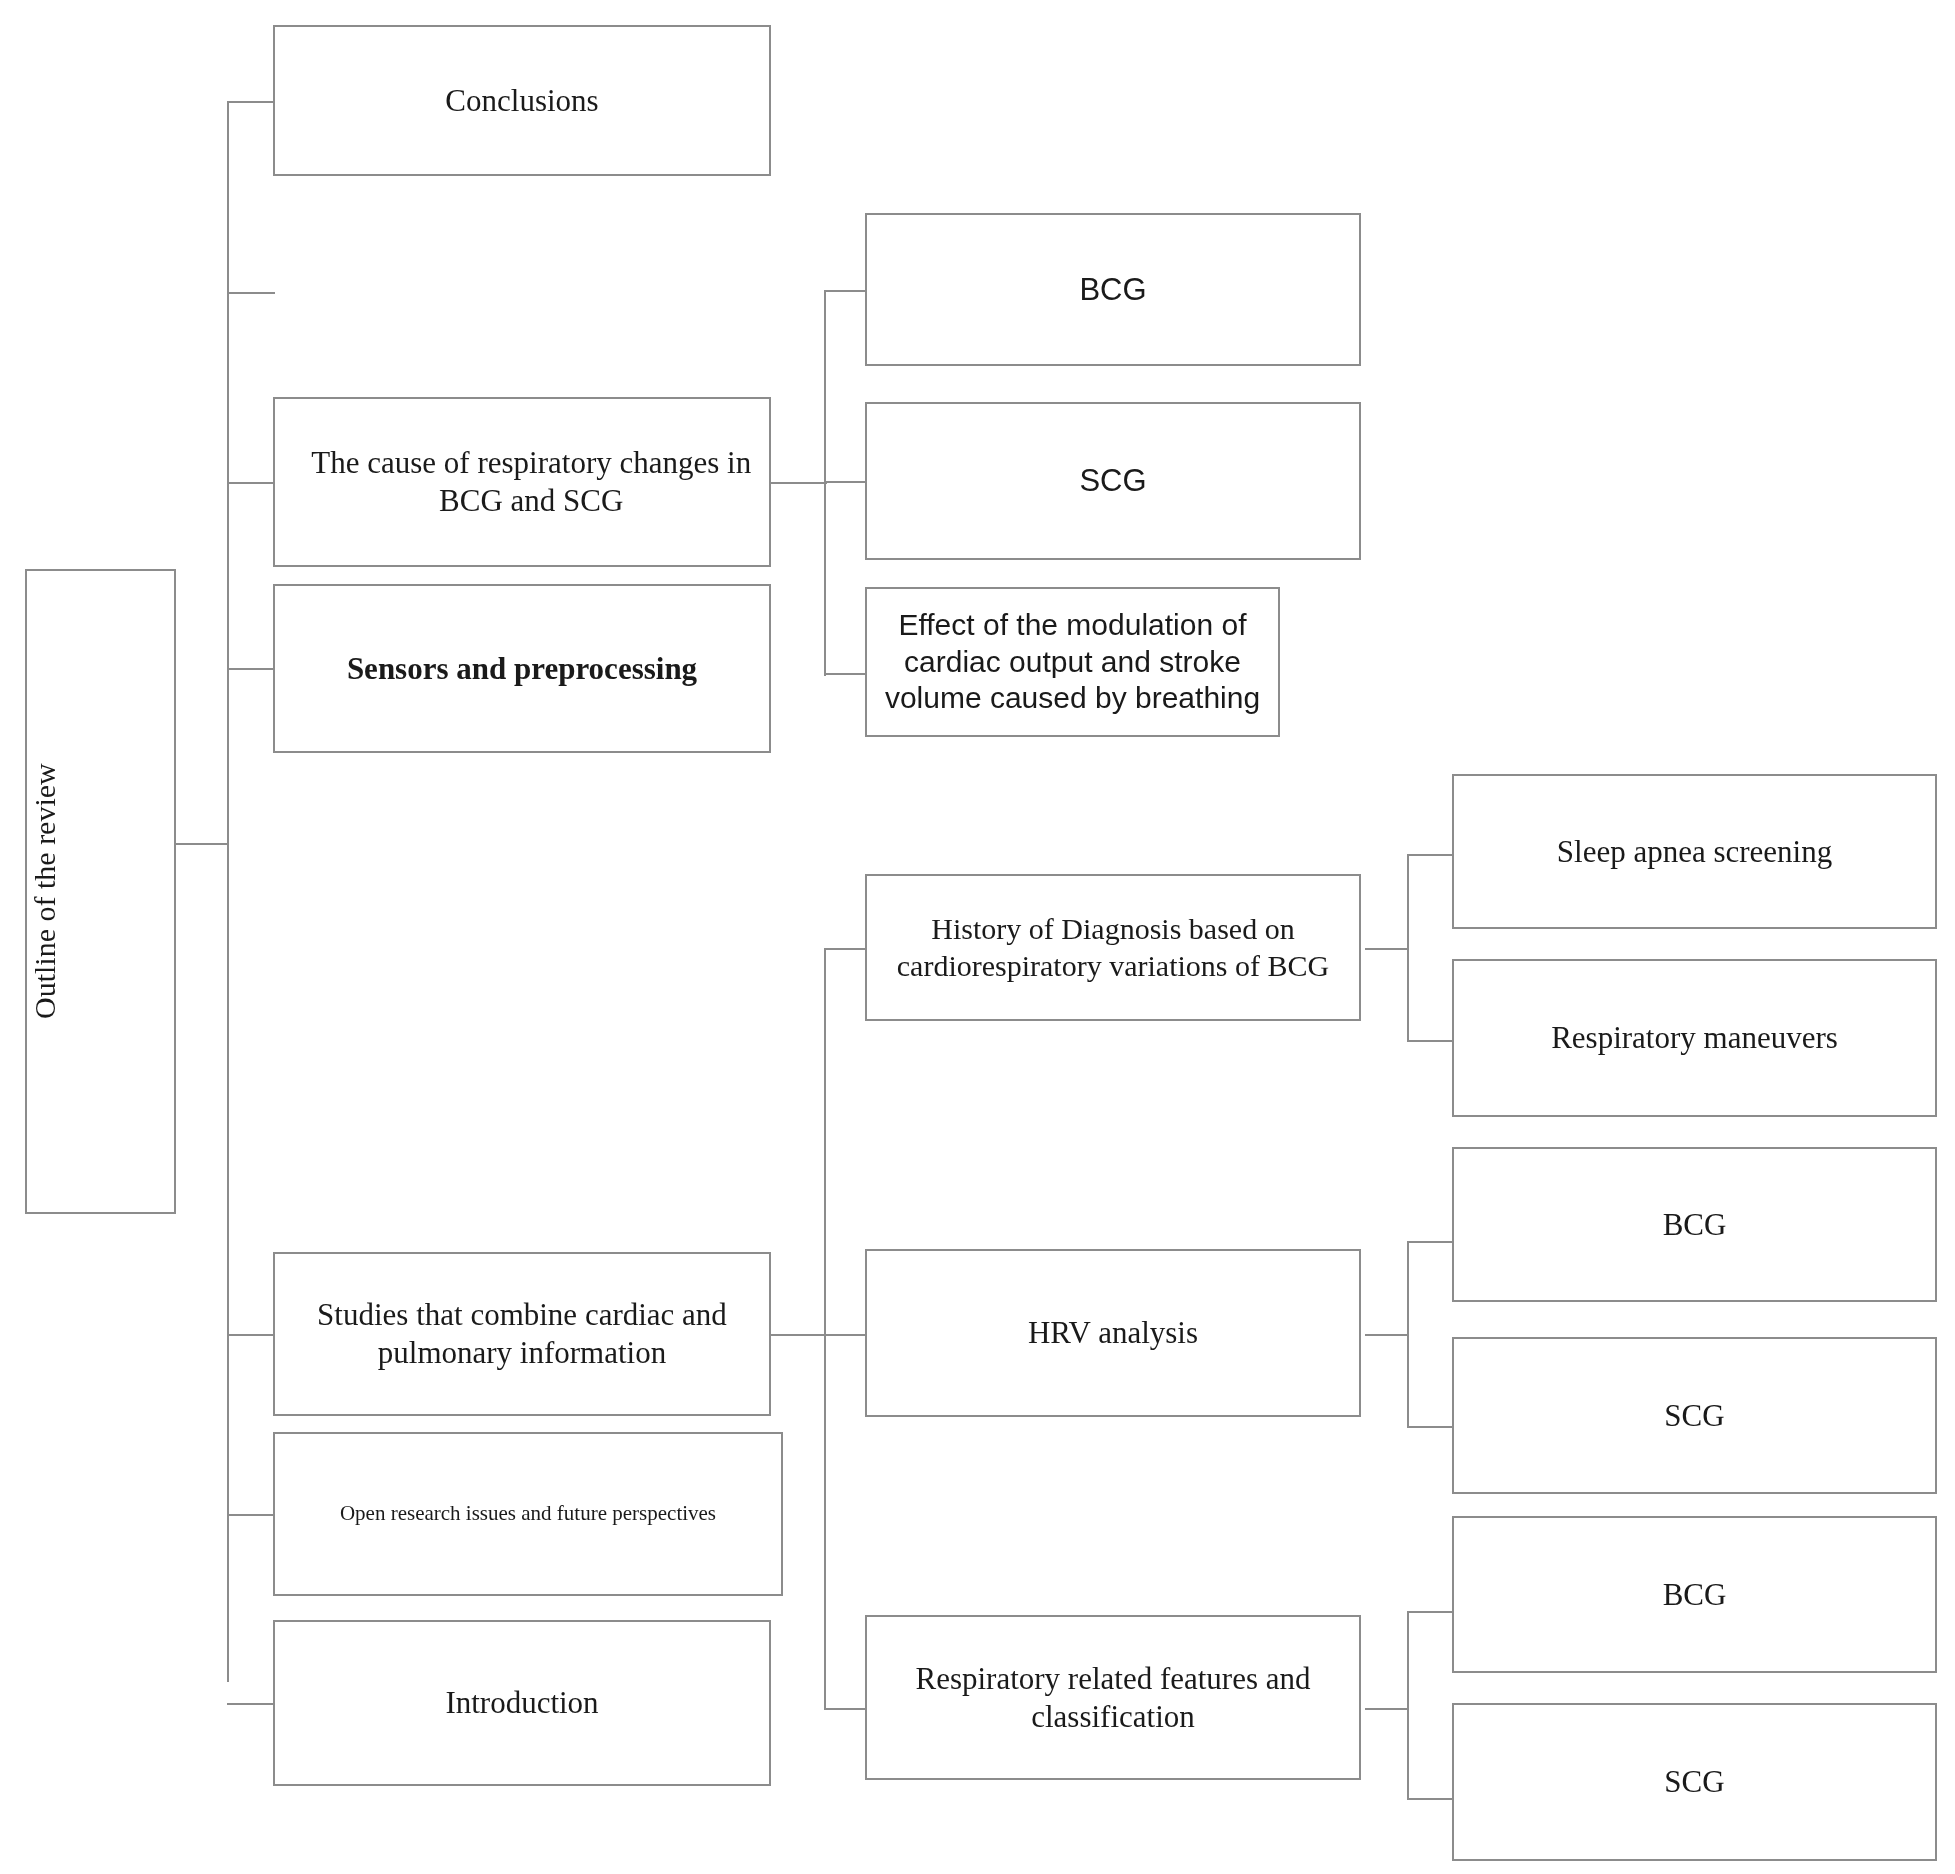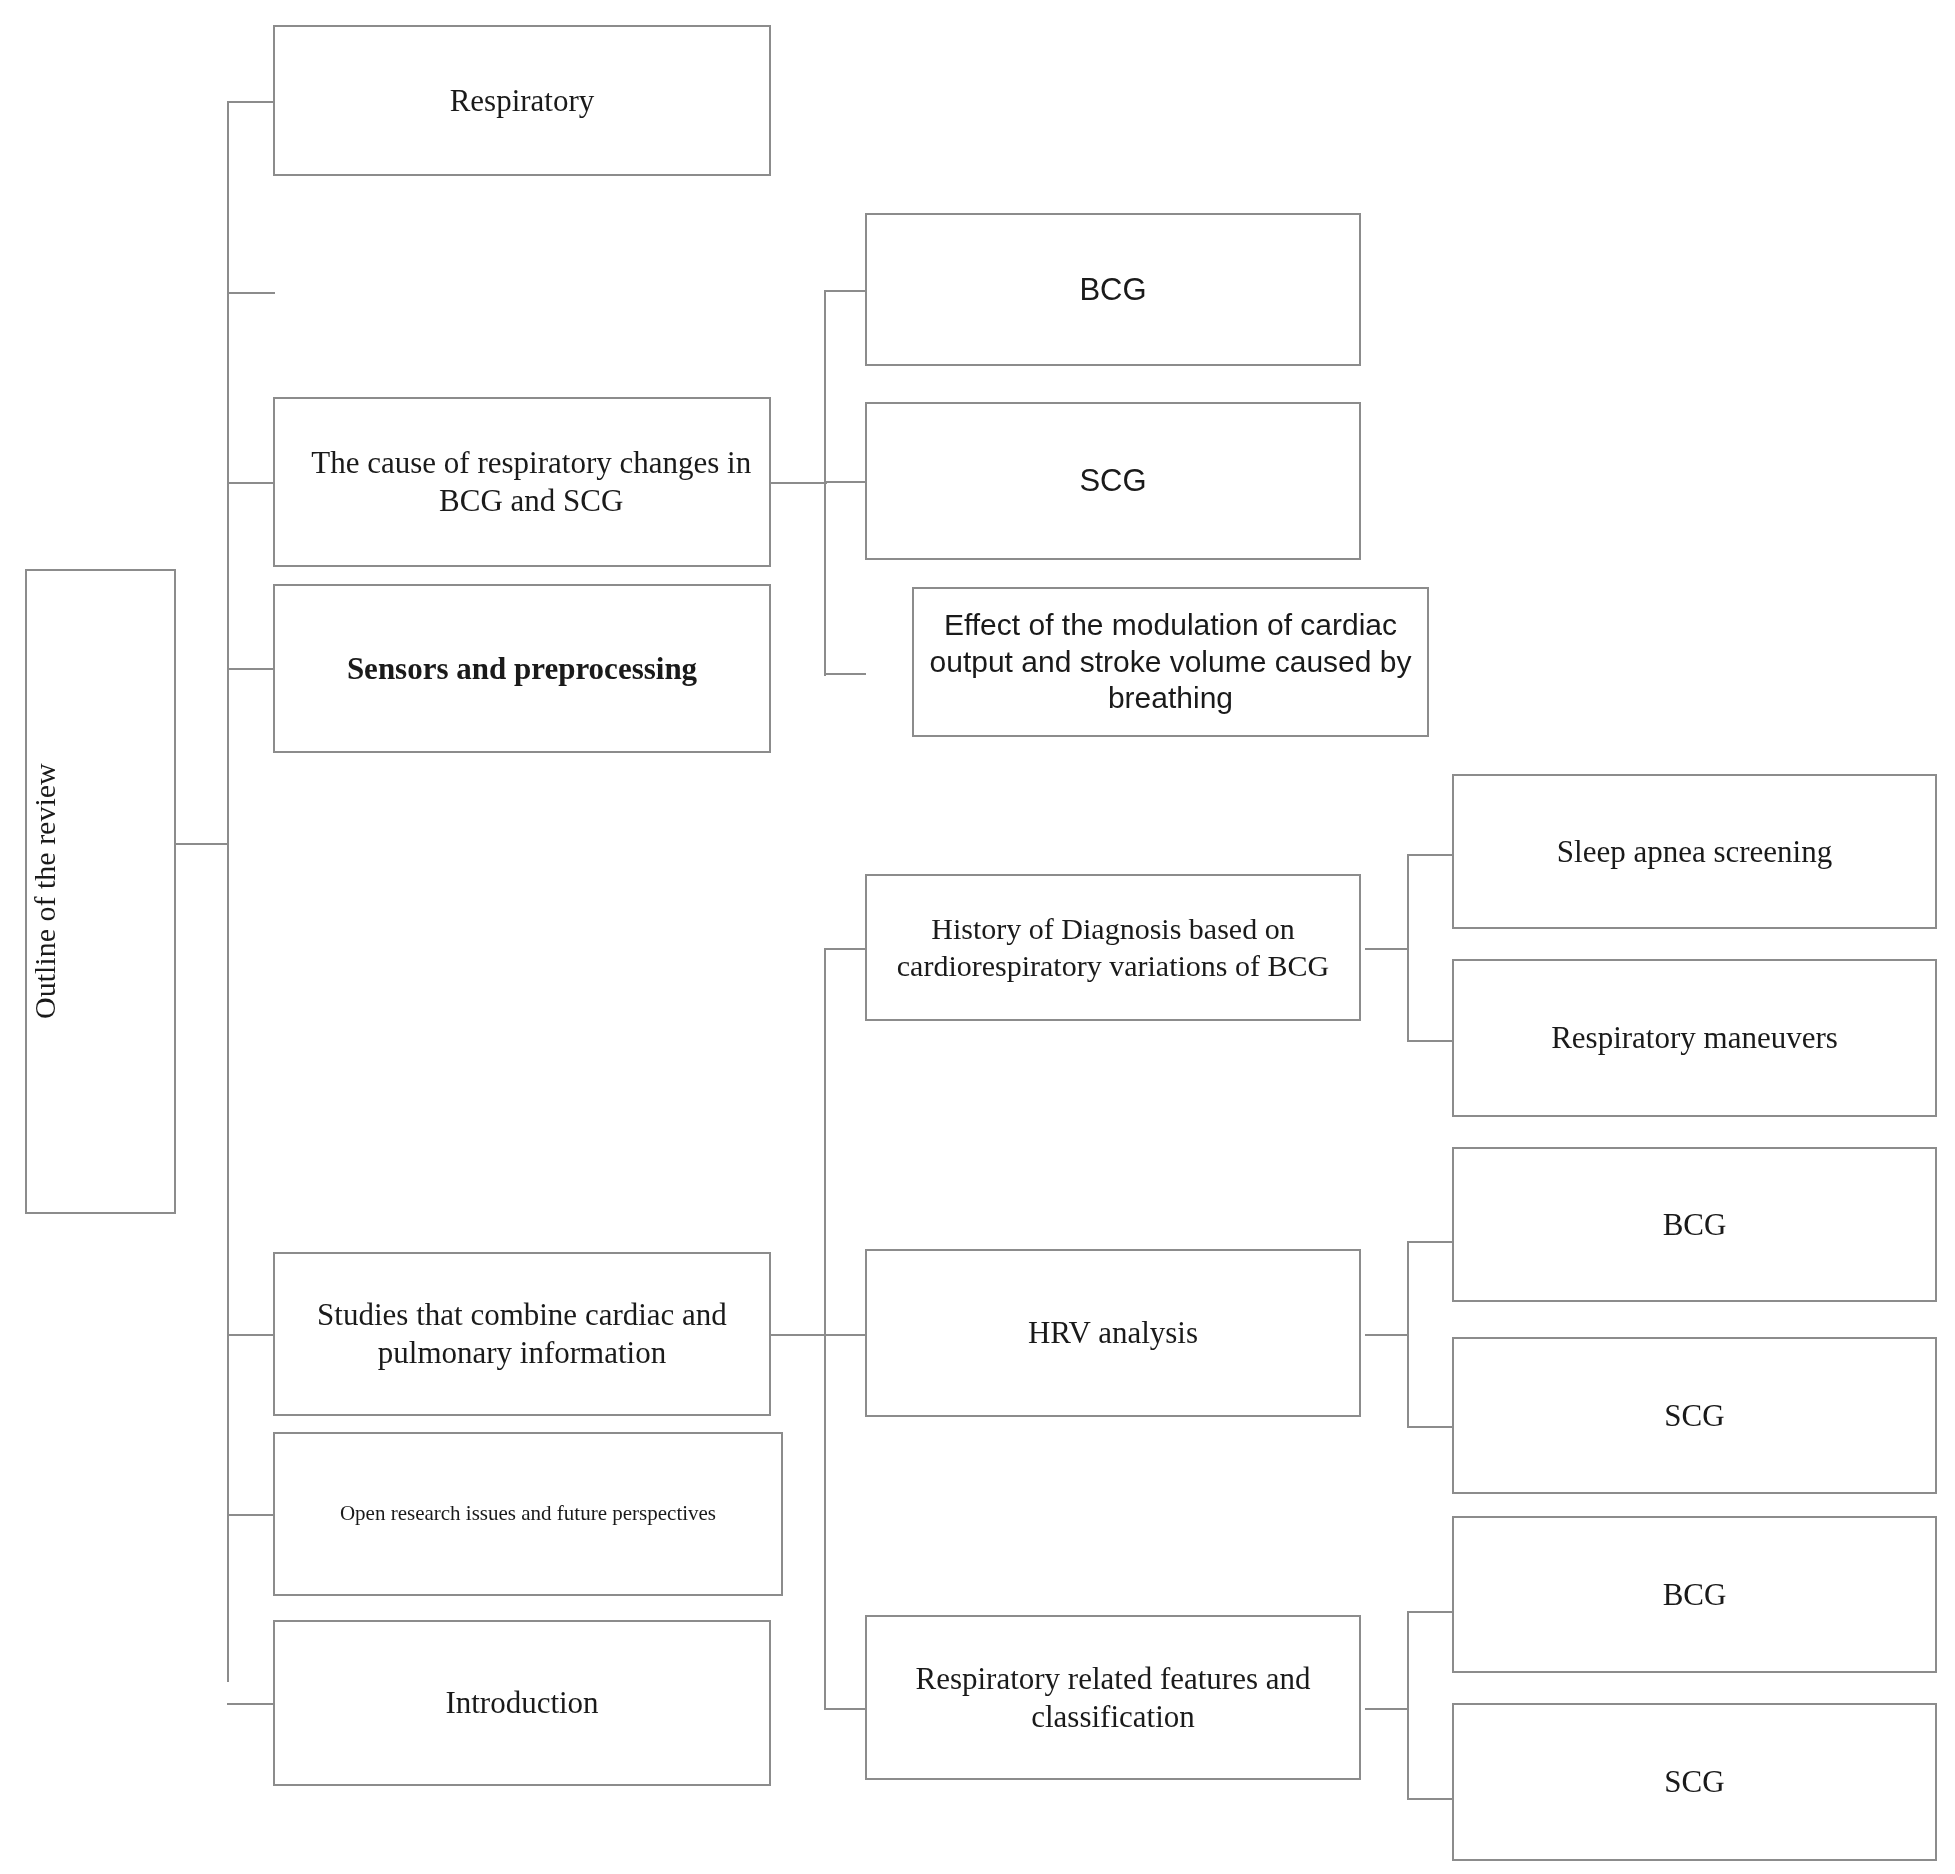--- a/index.html
+++ b/index.html
@@ -81,21 +81,21 @@
   <div class="ln h" style="left:1365px;top:1708px;width:44px;"></div>
   <div class="ln v" style="left:1407px;top:1611px;height:189px;"></div>
   <div class="ln h" style="left:1407px;top:1611px;width:46px;"></div>
   <div class="ln h" style="left:1407px;top:1798px;width:46px;"></div>
 
   <div class="node serif" id="root-node" style="left:24.5px;top:569px;width:151px;height:645px;font-size:30px;">
     <span class="txt">Outline of the review</span>
   </div>
 
   <div class="node serif" style="left:273px;top:25px;width:498px;height:151px;font-size:31px;">
-    <span class="txt">Respiratory</span>
+    <span class="txt">Conclusions</span>
   </div>
 
 
   <div class="node serif" style="left:273px;top:397px;width:498px;height:170px;font-size:31px;padding-left:28px;">
     <span class="txt">The cause of respiratory changes in BCG and SCG</span>
   </div>
 
   <div class="node serif" style="left:273px;top:584px;width:498px;height:169px;font-size:31px;font-weight:bold;">
     <span class="txt">Sensors and preprocessing</span>
   </div>
@@ -113,21 +113,21 @@
   </div>
 
   <div class="node sans" style="left:865px;top:213px;width:496px;height:153px;font-size:31px;">
     <span class="txt">BCG</span>
   </div>
 
   <div class="node sans" style="left:865px;top:402px;width:496px;height:158px;font-size:31px;">
     <span class="txt">SCG</span>
   </div>
 
-  <div class="node sans" style="left:865px;top:587px;width:517px;height:150px;font-size:30px;margin-left:47px;">
+  <div class="node sans" style="left:865px;top:587px;width:415px;height:150px;font-size:30px;">
     <span class="txt">Effect of the modulation of cardiac output and stroke volume caused by breathing</span>
   </div>
 
   <div class="node serif" style="left:865px;top:874px;width:496px;height:147px;font-size:30px;">
     <span class="txt">History of Diagnosis based on cardiorespiratory variations of BCG</span>
   </div>
 
   <div class="node serif" style="left:865px;top:1249px;width:496px;height:168px;font-size:31px;">
     <span class="txt">HRV analysis</span>
   </div>

